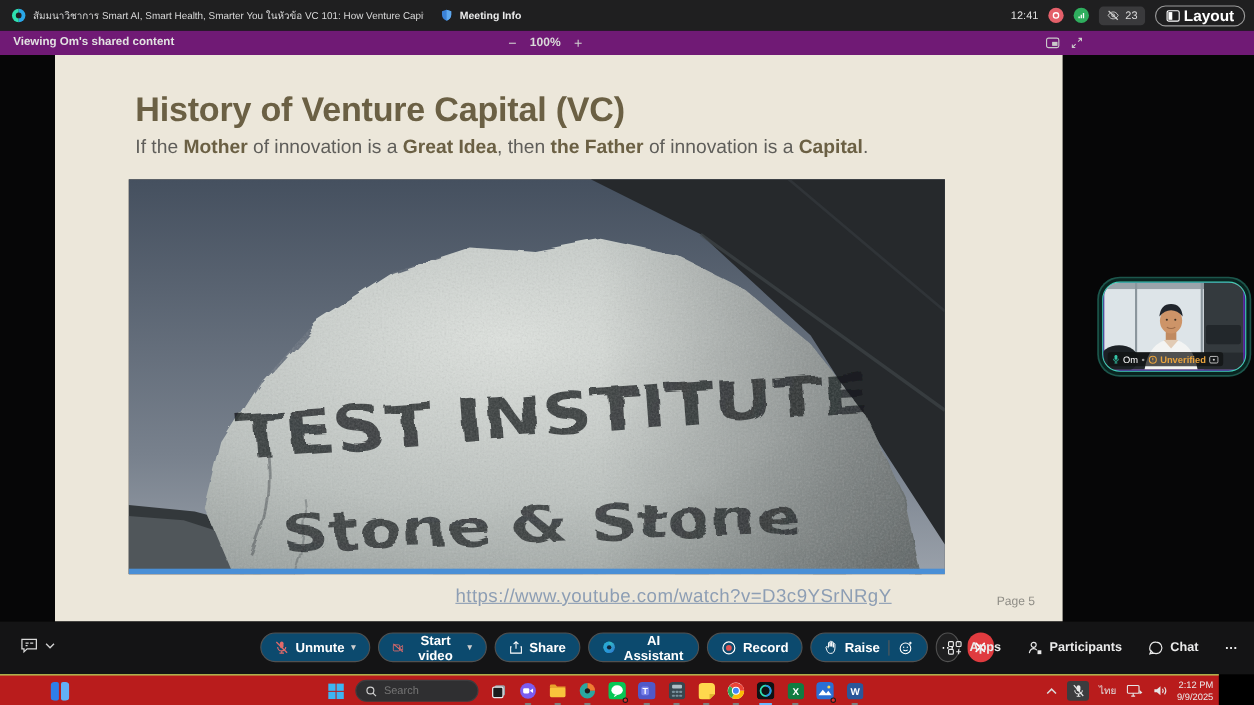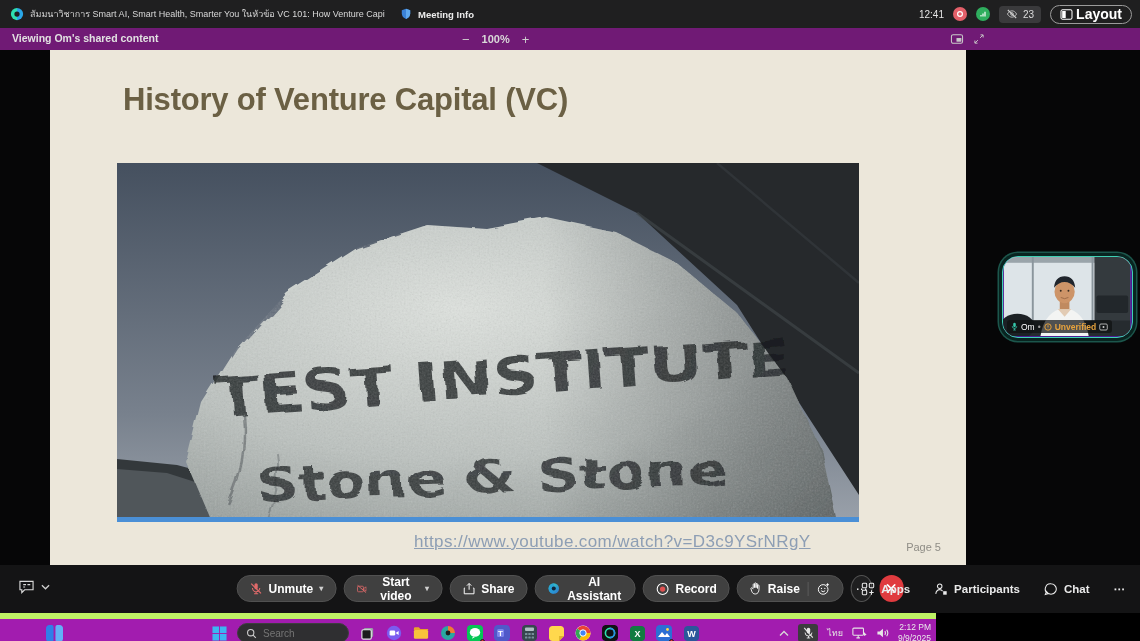--- a/index.html
+++ b/index.html
@@ -48,34 +48,34 @@
     overflow:hidden; background:#4c1d95; }
   .vt-name { position:absolute; left:4px; bottom:4px; height:13px; background:rgba(15,17,17,.72); border-radius:3px;
     display:flex; align-items:center; gap:3px; padding:0 4px; font-size:8.5px; color:#fff; }
   .vt-name .dot { color:#9a9a9a; }
   .vt-name .unv { color:#e8a33d; font-weight:bold; }
 
   
   .ctrlbar { position:absolute; left:0; top:565px; width:1140px; height:48px; background:#141415; }
   .cc-left { position:absolute; left:18px; top:14px; display:flex; align-items:center; gap:6px; color:#d9d9d9; }
   .ctrl-center { position:absolute; left:50%; top:10px; transform:translateX(-50%); display:flex; align-items:center; gap:7px; }
-  .pillbtn { height:27px; border-radius:14px; background:#404040; border:1px solid #515151; color:#fff;
+  .pillbtn { height:27px; border-radius:14px; background:#0c4a6e; border:1px solid #515151; color:#fff;
     font-size:12px; font-weight:bold; display:flex; align-items:center; gap:6px; padding:0 12px; font-family:"Liberation Sans",sans-serif; }
   .pillbtn .chev { font-size:8px; color:#cfcfcf; }
   .pillbtn .divider { width:1px; height:14px; background:#5a5a5a; margin:0 2px; }
   .roundbtn { width:27px; height:27px; border-radius:50%; border:1px solid #515151; background:#1f1f20; color:#fff;
     display:flex; align-items:center; justify-content:center; font-size:12px; }
   .leavebtn { width:30px; height:27px; border-radius:14px; background:#e03b3f; border:none;
     display:flex; align-items:center; justify-content:center; }
   .ctrl-right { position:absolute; right:14px; top:10px; height:27px; display:flex; align-items:center; gap:24px;
     color:#eaeaea; font-size:11.5px; font-weight:bold; }
   .ctrl-right .item { display:flex; align-items:center; gap:6px; }
 
   
-  .taskbar { position:absolute; left:0; top:613px; width:936px; height:28px; background:#a21caf; border-top:6px solid #bef264; }
+  .taskbar { position:absolute; left:0; top:613px; width:1108px; height:28px; background:#b91c1c; border-top:1px solid #bef264; }
   .task-left { position:absolute; left:45px; top:5px; }
   .task-center { position:absolute; left:50%; top:0; transform:translateX(-50%); margin-left:-13px; height:28px;
     display:flex; align-items:center; gap:9px; }
   .app { position:relative; width:18px; height:18px; display:flex; align-items:center; justify-content:center; }
   .app .runline { position:absolute; left:50%; bottom:-4px; transform:translateX(-50%); width:6px; height:2px;
     border-radius:1px; background:#7f7f7f; }
   .app .runline.active { width:12px; background:#6cb8ff; }
   .app .badge { position:absolute; right:-1px; bottom:-2px; width:5px; height:5px; border-radius:50%; background:#e0312f; border:1px solid #1c1c1d; }
   .searchpill { width:112px; height:20px; border-radius:10px; background:#2f2f31; border:1px solid #3d3d3f;
     display:flex; align-items:center; gap:6px; padding:0 8px; }
@@ -149,20 +149,21 @@
     </svg>
     <svg width="12" height="12" viewBox="0 0 16 16" fill="none" stroke="#c9c9c9" stroke-width="1.3">
       <path d="M10 2.5h3.5V6M13.2 2.8L9.5 6.5M6 13.5H2.5V10M2.8 13.2L6.5 9.5"></path>
     </svg>
   </div>
 </div>
 
 <div class="stage">
   <div class="slide">
     <div class="slide-h1">History of Venture Capital (VC)</div>
+    <div class="slide-sub"><span>If the </span><span class="seg-b">Mother</span><span> of innovation is a </span><span class="seg-b">Great Idea</span><span>, then </span><span class="seg-b">the Father</span><span> of innovation is a </span><span class="seg-b">Capital</span><span>.</span></div>
 
     <div class="media">
       <svg width="742" height="359" viewBox="0 0 742 359">
         <defs>
           <linearGradient id="sky" x1="0" y1="0" x2="0" y2="1">
             <stop offset="0" stop-color="#45505f"></stop>
               <stop offset=".7" stop-color="#78818d"></stop>
               <stop offset="1" stop-color="#9aa1aa"></stop>
           </linearGradient>
           <radialGradient id="stoneG" cx="0.42" cy="0.3" r="0.9">

